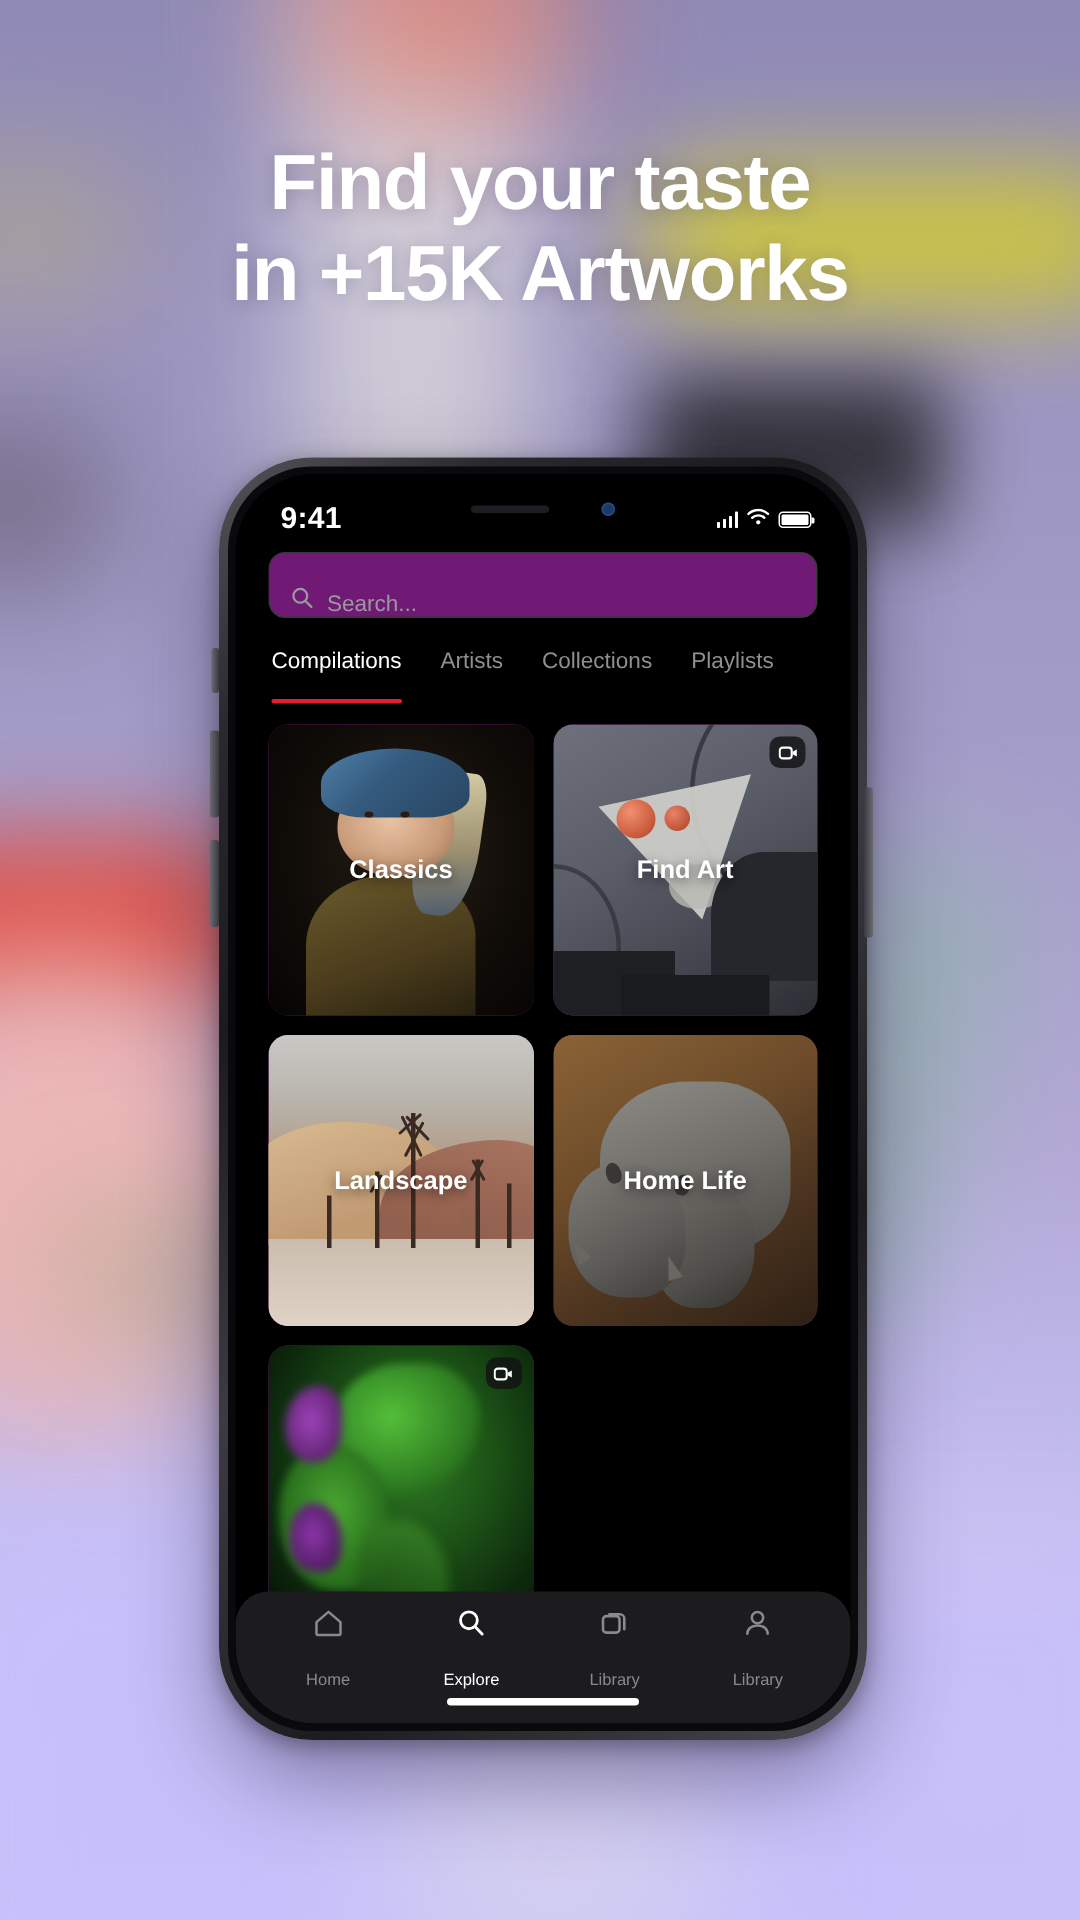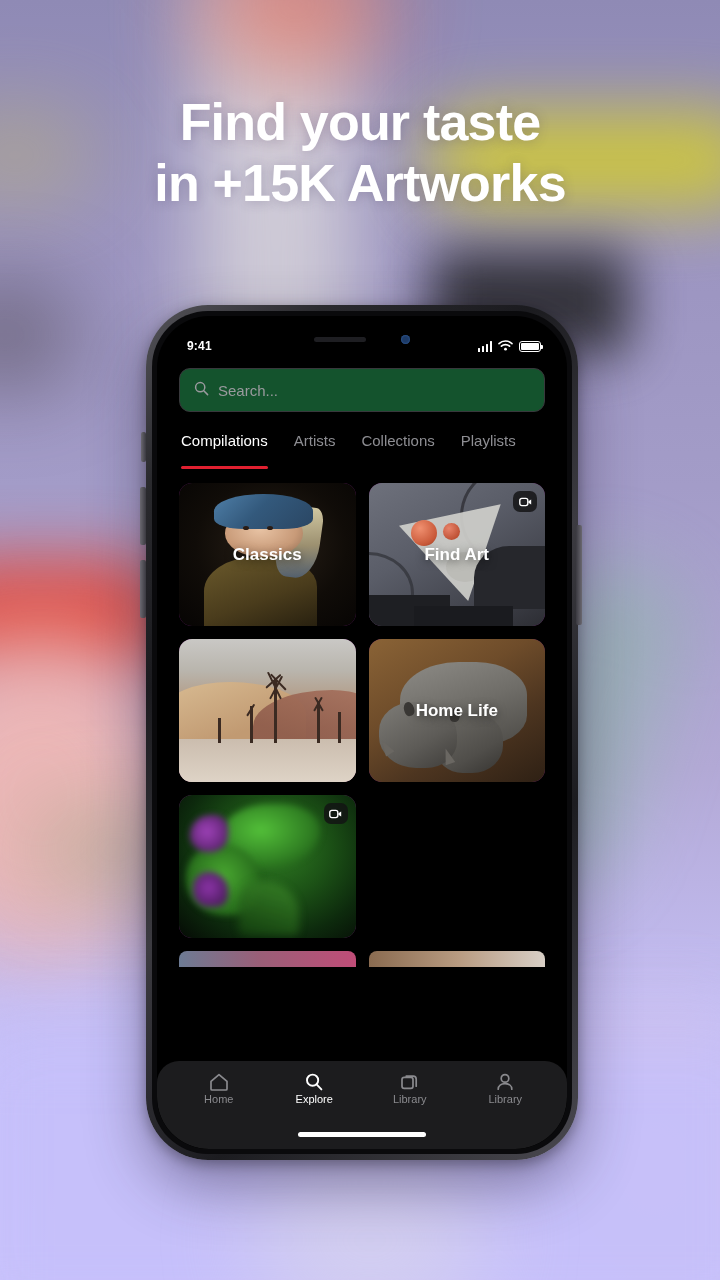--- a/index.html
+++ b/index.html
@@ -77,21 +77,21 @@
   .btn-voldn { left:140px; top:560px; width:6px; height:58px; }
   .btn-power { left:576px; top:525px; width:6px; height:100px; background:linear-gradient(270deg,#6a6870,#3a3940); }
 
   
   #statusbar {
     position:relative; height:46px;
     display:flex; align-items:center; justify-content:space-between;
     padding:14px 26px 0 30px;
     color:#fff;
   }
-  #clock { font-size:12px; font-weight:bold; letter-spacing:.2px; }
+  #clock { font-size:20px; font-weight:bold; letter-spacing:.2px; }
   #island {
     position:absolute; left:50%; transform:translateX(-50%); top:12px;
     width:108px; height:22px; border-radius:14px; background:#000;
     display:flex; align-items:center; justify-content:space-between;
     padding:0 6px;
   }
   #island .speaker { width:52px; height:5px; border-radius:3px; background:#1e1e22; }
   #island .camera { width:9px; height:9px; border-radius:50%; background:#1d3a66; box-shadow:inset 0 0 2px #3a6fb5; }
   #status-icons { display:flex; align-items:center; gap:6px; }
   .sig { display:flex; align-items:flex-end; gap:1.5px; height:11px; }
@@ -99,40 +99,40 @@
   .sig i:nth-child(1){height:4px}.sig i:nth-child(2){height:6px}
   .sig i:nth-child(3){height:8px}.sig i:nth-child(4){height:11px}
   .batt { width:22px; height:11px; border:1.4px solid #fff; border-radius:3px; position:relative; }
   .batt::after { content:""; position:absolute; left:1px; top:1px; bottom:1px; right:1px; background:#fff; border-radius:1px; }
   .batt::before { content:""; position:absolute; right:-3px; top:3.5px; width:1.6px; height:4px; background:#fff; border-radius:0 1px 1px 0; }
 
   
   #app { padding:0 22px; }
   #searchbar {
     height:44px; border:1px solid #38383c; border-radius:11px;
-    background:#14532d; display:flex; align-items:center; gap:9px;
+    background:#701a75; display:flex; align-items:flex-end; gap:9px;
     padding:0 14px; margin-top:6px;
   }
   #searchbar .mag { flex:0 0 auto; }
   #search-text { color:#9a9a9e; font-size:15px; }
 
   #tabs { display:flex; gap:26px; margin-top:20px; padding-left:2px; }
   .tab { position:relative; padding-bottom:20px; font-size:15px; color:#8e8e93; white-space:nowrap; }
   .tab.active { color:#fff; }
   .tab.active::after {
     content:""; position:absolute; left:0; right:0; bottom:0;
     height:3px; border-radius:2px; background:#e02030;
   }
 
   #grid {
     display:grid; grid-template-columns:1fr 1fr; gap:13px;
     margin-top:14px;
   }
   .tile {
-    position:relative; height:143px; border-radius:13px; overflow:hidden;
+    position:relative; height:194px; border-radius:13px; overflow:hidden;
     background:#701a75;
   }
   .tile-label {
     position:absolute; left:0; right:0; top:50%;
     transform:translateY(-50%);
     text-align:center; color:#fff; font-size:17px; font-weight:bold;
     line-height:1.25; text-shadow:0 2px 8px rgba(0,0,0,.55);
     z-index:3; padding:0 8px;
   }
   .vbadge {
@@ -209,21 +209,21 @@
 
   
   #tabbar {
     position:absolute; left:0; right:0; bottom:0; height:88px;
     background:#1c1c1e;
     border-radius:22px 22px 52px 52px;
     display:flex; align-items:flex-start; justify-content:space-around;
     padding:11px 14px 0 14px;
     z-index:8;
   }
-  .nav { display:flex; flex-direction:column; align-items:center; gap:1px; width:72px; }
+  .nav { display:flex; flex-direction:column; align-items:center; gap:22px; width:72px; }
   .nav .lbl { font-size:11px; color:#8a8a8e; }
   .nav.active .lbl { color:#fff; }
   .nav svg { display:block; }
   #home-indicator {
     position:absolute; left:50%; transform:translateX(-50%); bottom:12px;
     width:128px; height:5px; border-radius:3px; background:#fff; z-index:9;
   }
 </style>
 </head>
 <body>
@@ -348,20 +348,21 @@
             <div class="ld-br" style="left:49%;bottom:66%;width:2px;height:20px;transform:rotate(48deg);"></div>
             <div class="ld-br" style="left:60%;bottom:64%;width:2px;height:22px;transform:rotate(-44deg);"></div>
             <div class="ld-tree" style="left:40%;height:26%;"></div>
             <div class="ld-br" style="left:38%;bottom:46%;width:2px;height:14px;transform:rotate(32deg);"></div>
             <div class="ld-tree" style="left:78%;height:30%;"></div>
             <div class="ld-br" style="left:76%;bottom:50%;width:2px;height:16px;transform:rotate(30deg);"></div>
             <div class="ld-br" style="left:81%;bottom:50%;width:2px;height:16px;transform:rotate(-30deg);"></div>
             <div class="ld-tree" style="left:22%;height:18%;"></div>
             <div class="ld-tree" style="left:90%;height:22%;"></div>
           </div>
+          <div class="tile-label">Landscape</div>
         </div>
 
         <div class="tile">
           <div class="art art-wild">
             <div class="wl-body"></div>
             <div class="wl-head2"></div>
             <div class="wl-head"></div>
             <div class="wl-ear" style="left:20%;top:44%;transform:rotate(-16deg)"></div>
             <div class="wl-ear" style="left:46%;top:48%;transform:rotate(12deg)"></div>
             <div class="wl-horn" style="left:7%;top:70%;transform:rotate(-32deg)"></div>

